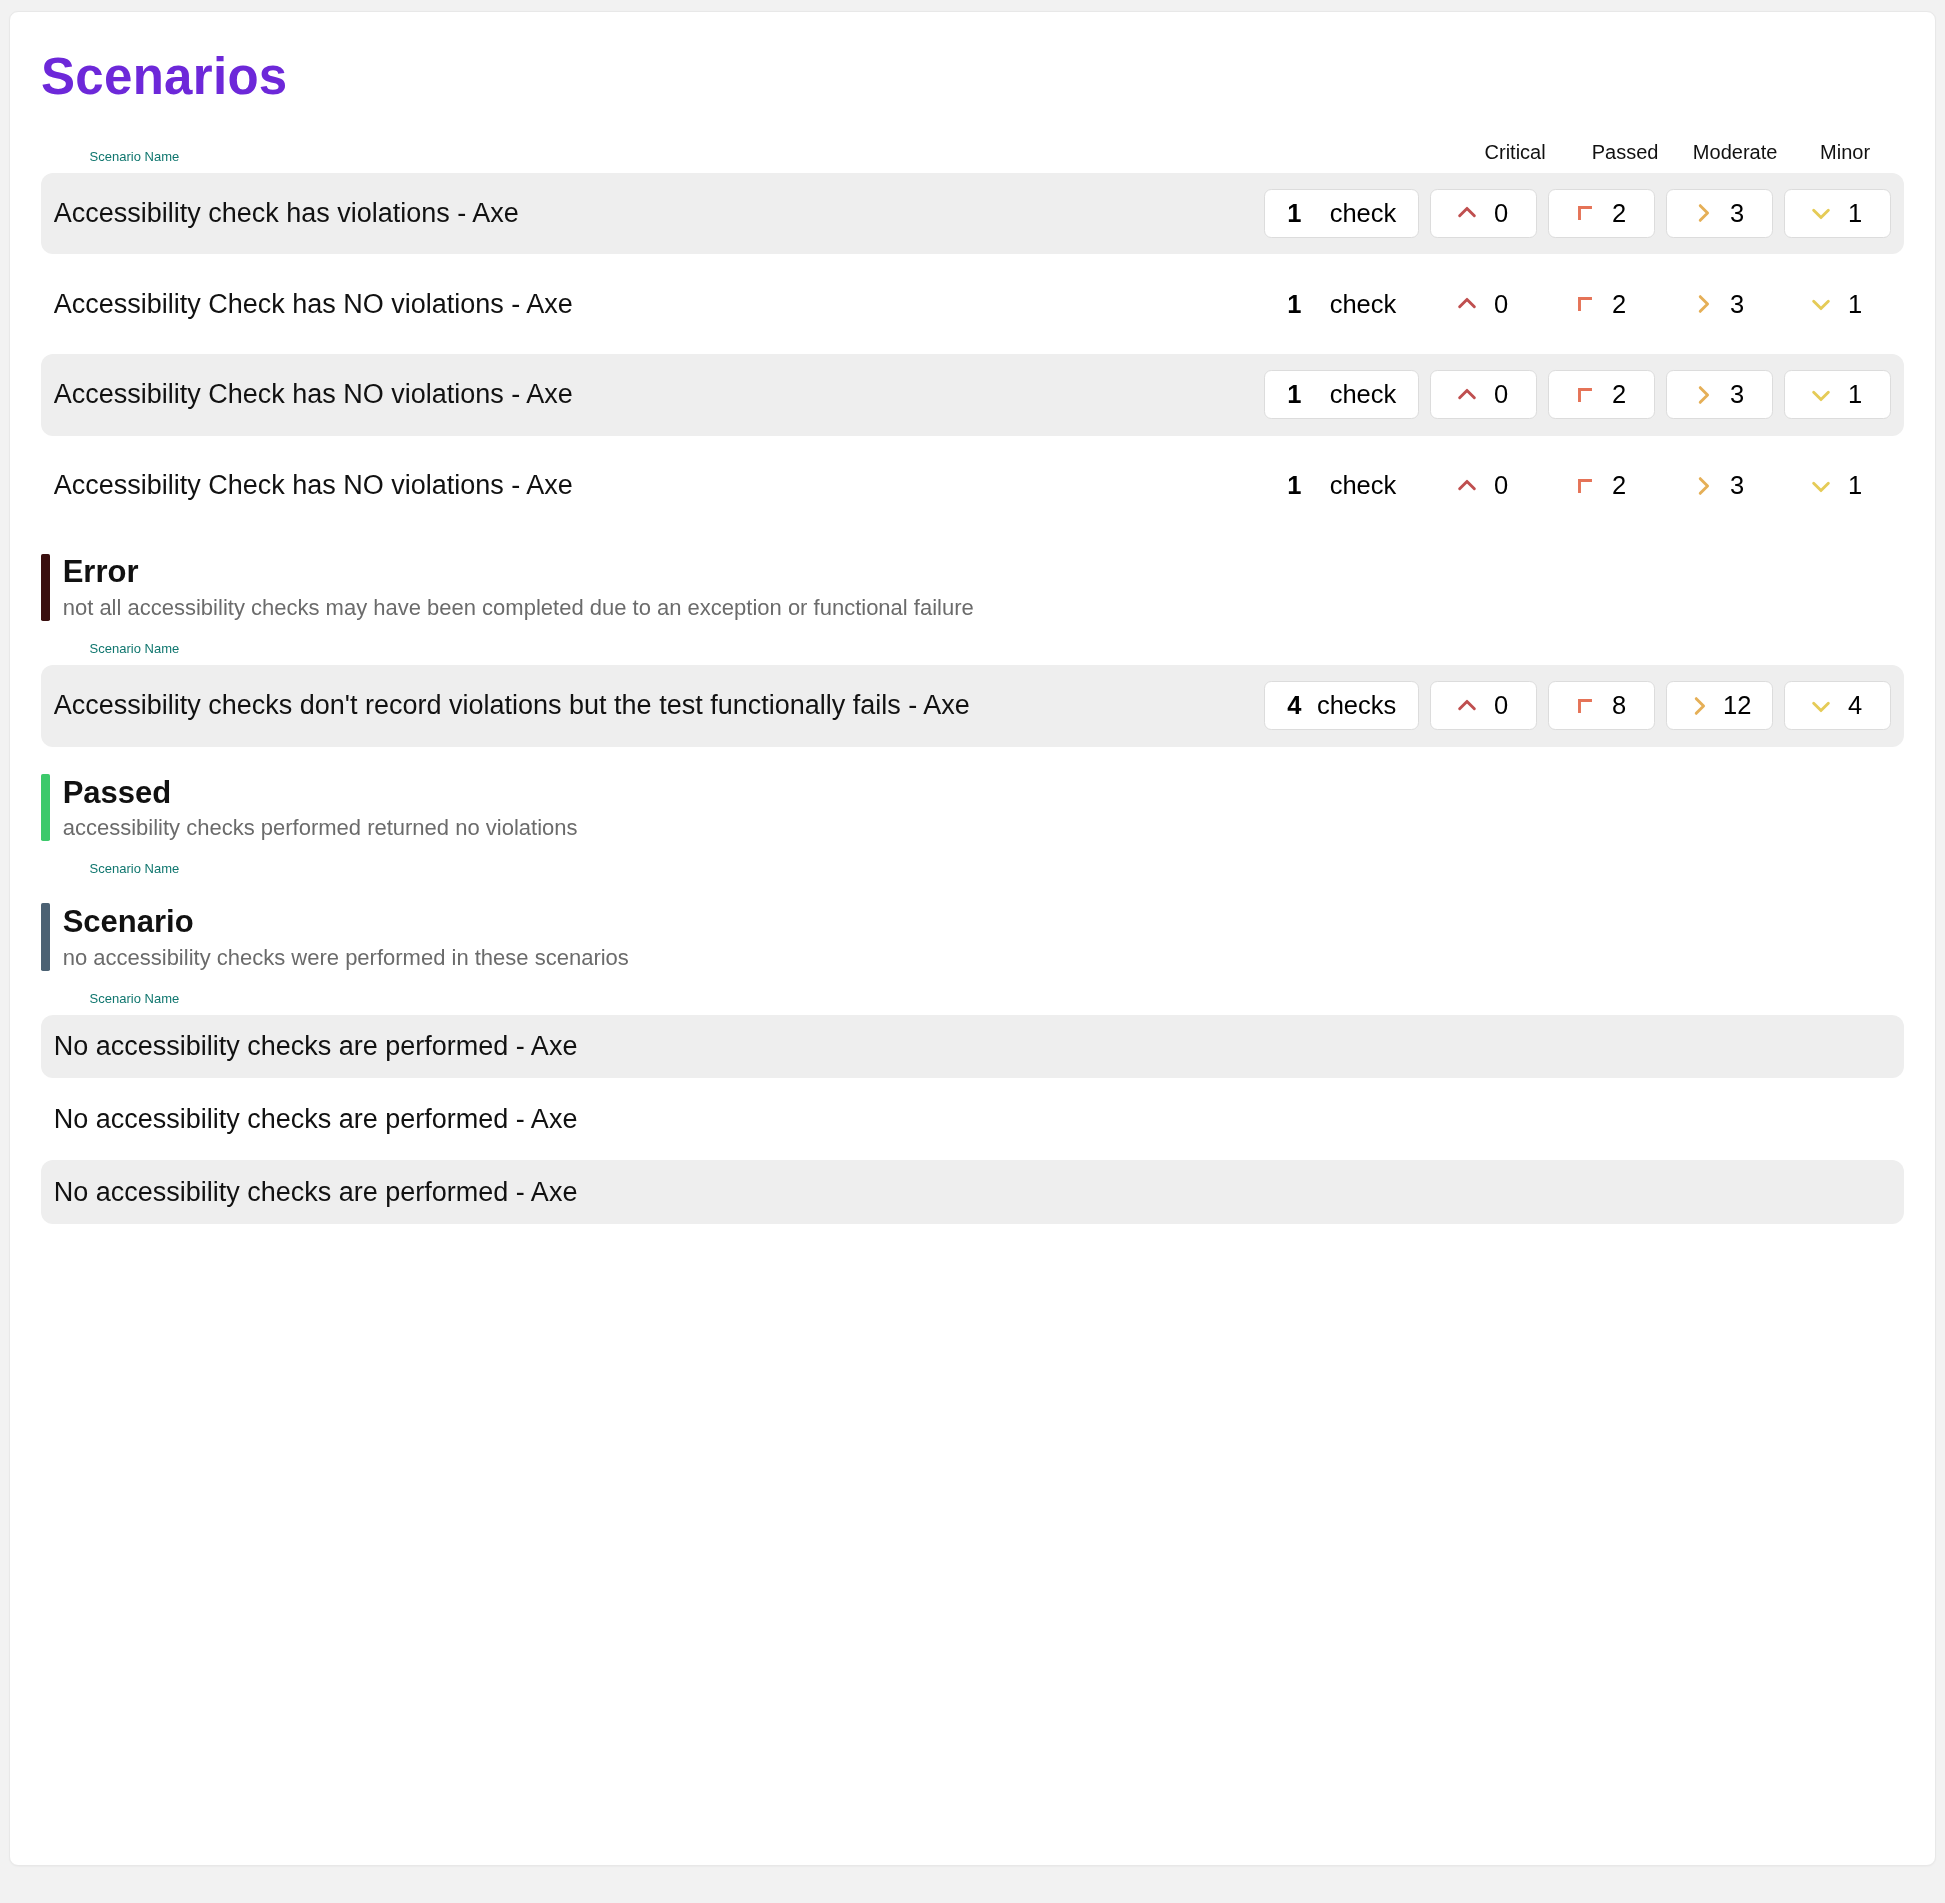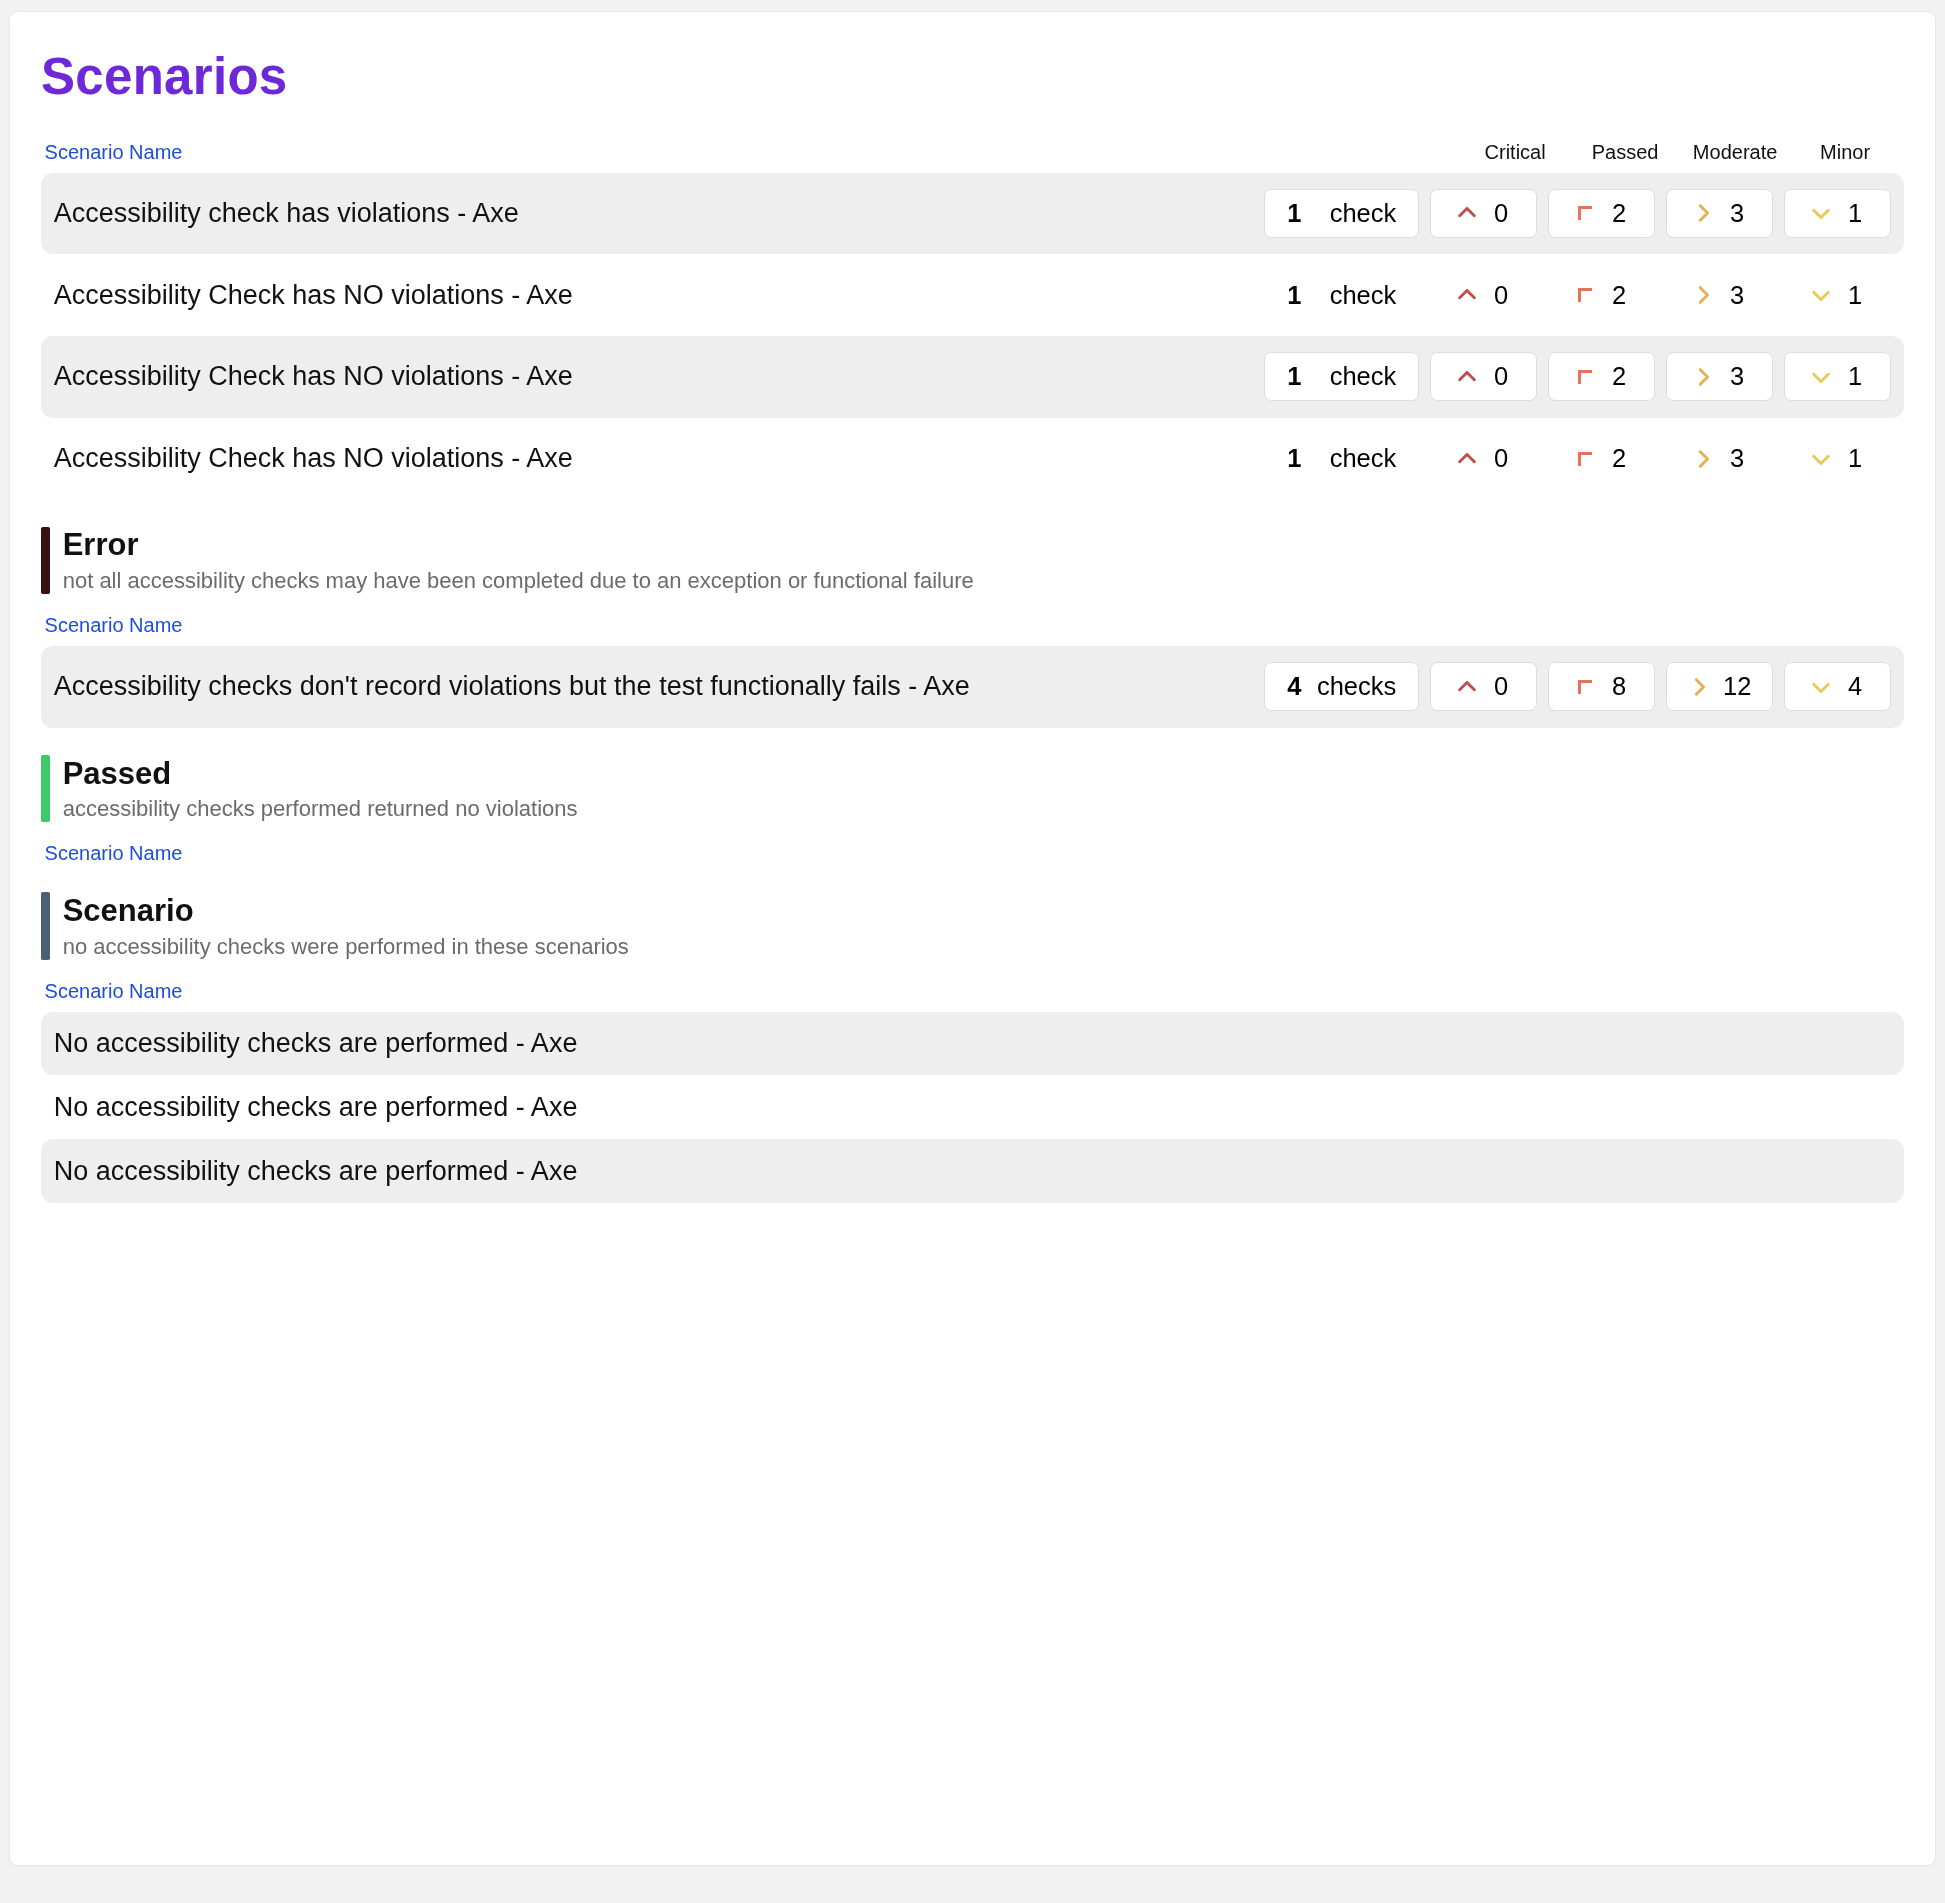--- a/index.html
+++ b/index.html
@@ -53,23 +53,24 @@
       font-weight: 400;
     }
     .col-headers {
       display: flex;
       align-items: flex-end;
       margin-top: 20px;
       padding: 0 3.6px;
     }
     .col-scenario {
       flex: 1 1 auto;
-      font-size: 20px;
-      color: #1d4ed8;
+      font-size: 13px;
+      color: #0f766e;
       font-weight: 400;
+      margin-left: 45px;
     }
     .col-sev-headers {
       display: flex;
       gap: 3px;
       padding-right: 1.8px;
       margin-left: 16.4px;
       align-items: flex-end;
     }
     .col-checks-spacer {
       width: 155px; 
@@ -80,20 +81,21 @@
       font-size: 20px;
       color: #111;
     }
     .rows { margin-top: 9px; }
     .row {
       display: flex;
       align-items: center;
       padding: 16.4px 12.7px;
       gap: 11px;
       border-radius: 12px;
+      margin-top: 9px;
     }
     .row.alt { background: #eeeeee; }
     .row-name {
       flex: 1 1 auto;
       font-size: 27px;
       color: #111;
       font-weight: 400;
       white-space: nowrap;
       overflow: hidden;
       text-overflow: ellipsis;

